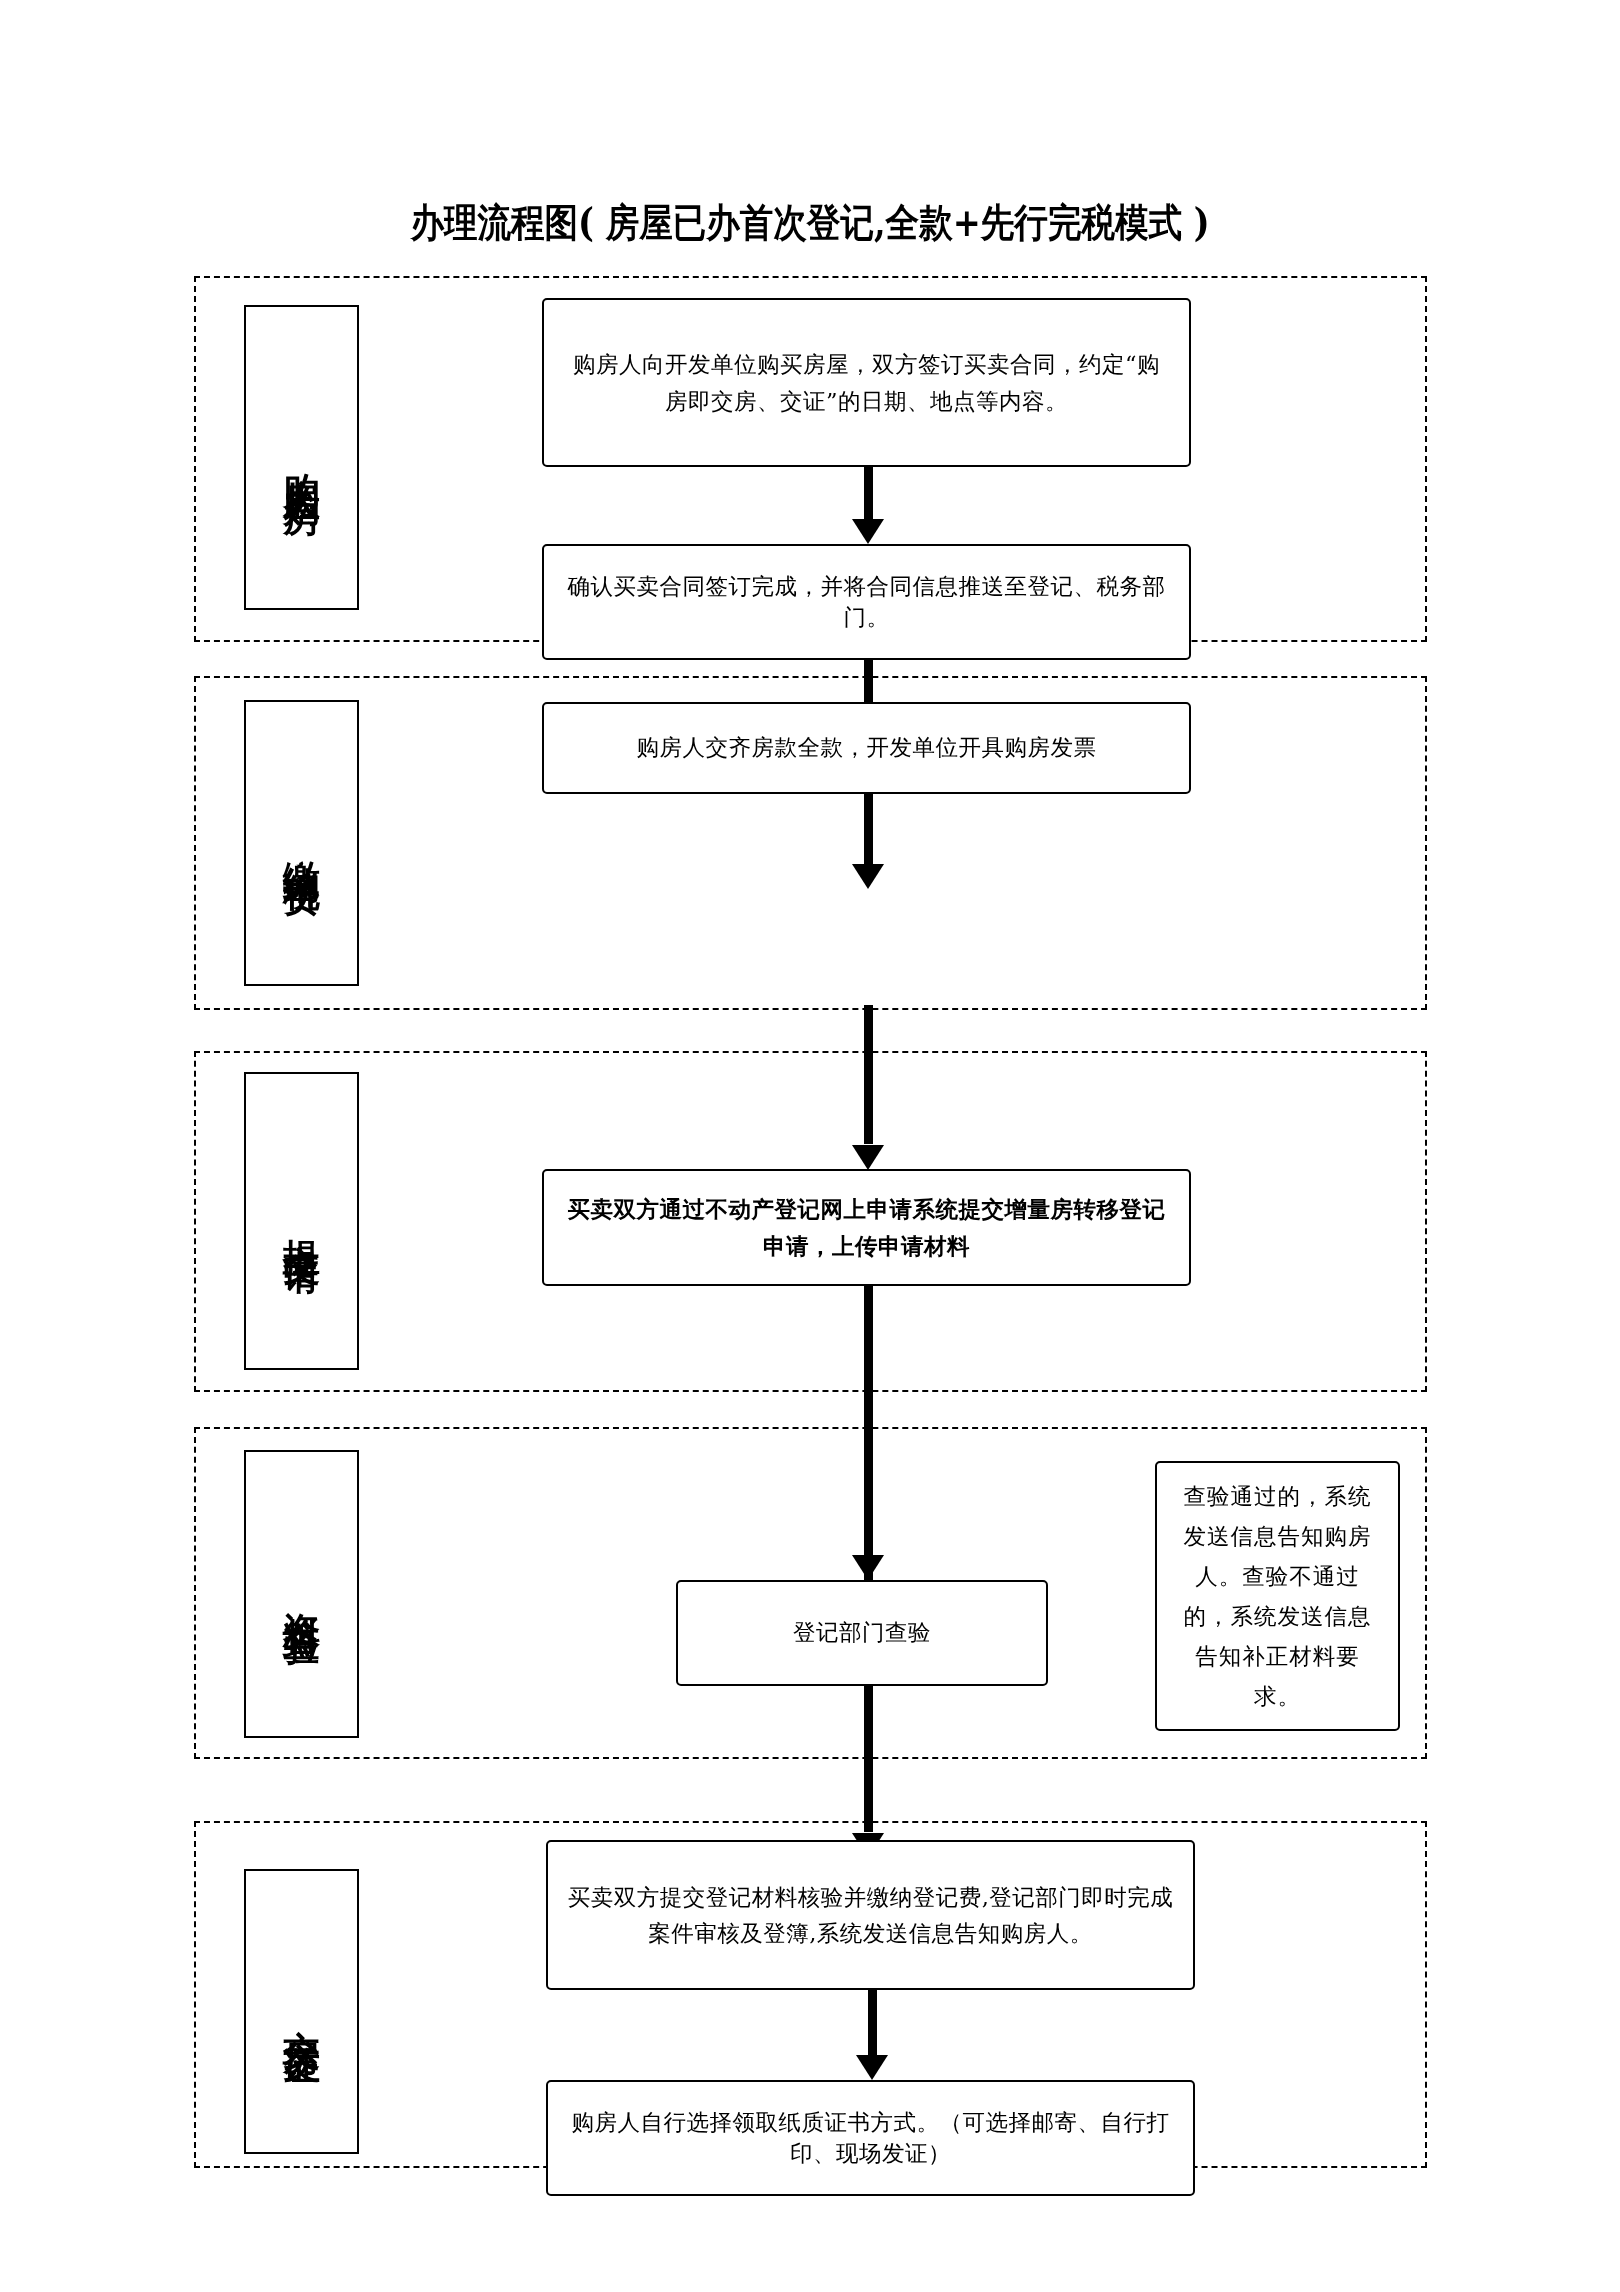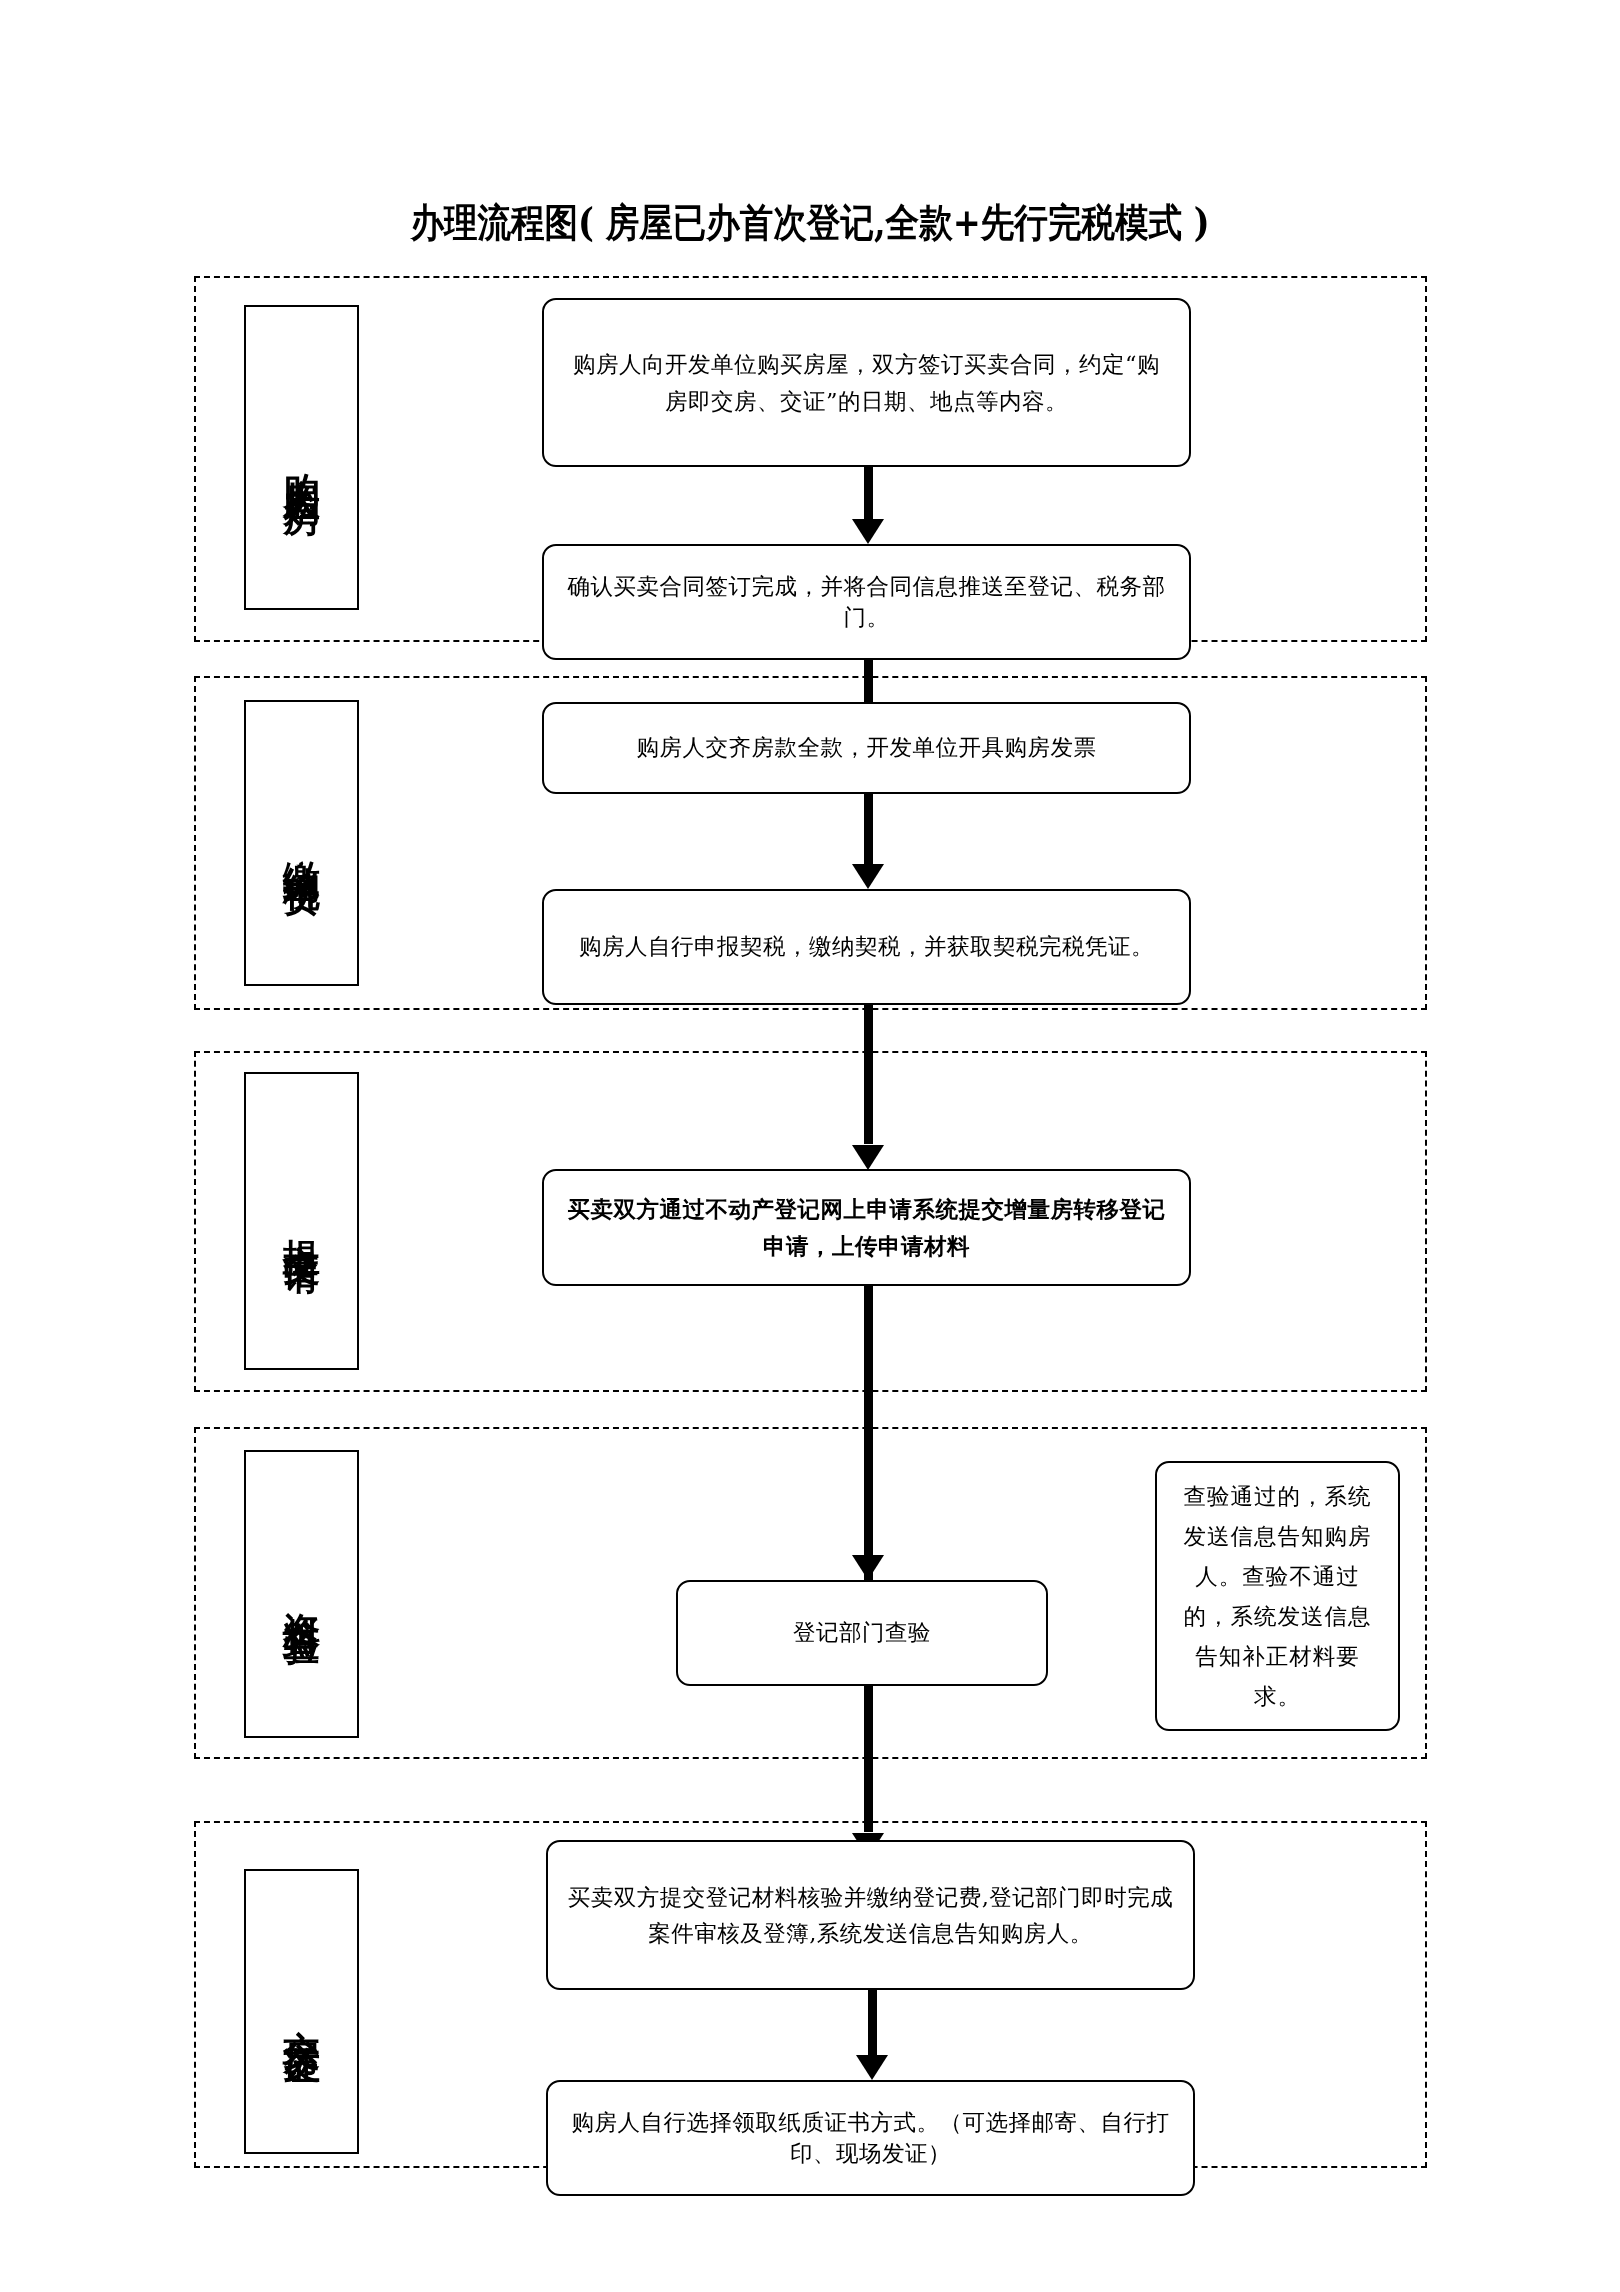--- a/index.html
+++ b/index.html
@@ -64,21 +64,21 @@
     font-weight: bold;
     letter-spacing: 5.9px;
     line-height: 1.0;
     font-family: "DejaVu Sans", "Liberation Sans", sans-serif;
   }
 
   
   .pbox {
     position: absolute;
     border: 2.9px solid #000000;
-    border-radius: 14px;
+    border-radius: 5px;
     box-sizing: border-box;
     background: #ffffff;
     display: flex;
     align-items: center;
     justify-content: center;
     z-index: 3;
   }
   .pbox .ptext {
     display: block;
     width: 100%;
@@ -171,23 +171,20 @@
 
   <div class="pbox compact" style="left:542px; top:698px; width:649px; height:92px;">
     <span class="ptext">购房人交齐房款全款，开发单位开具购房发票</span>
   </div>
 
   <div class="arrow" style="left:555px; top:790px; width:627px; height:95px;">
     <div class="shaft" style="height:70px;"></div>
     <div class="head"></div>
   </div>
 
-  <div class="pbox compact" style="left:542px; top:885px; width:649px; height:116px;">
-    <span class="ptext">购房人自行申报契税，缴纳契税，并获取契税完税凭证。</span>
-  </div>
 
   <div class="arrow" style="left:555px; top:1001px; width:627px; height:165px;">
     <div class="shaft" style="height:139px;"></div>
     <div class="head"></div>
   </div>
 
   <div class="band" style="left:194px; top:1047px; width:1233px; height:341px;"></div>
 
   <div class="phase-label" style="left:244px; top:1068px; width:115px; height:298px;">
     <span class="vtext">提交申请</span>

